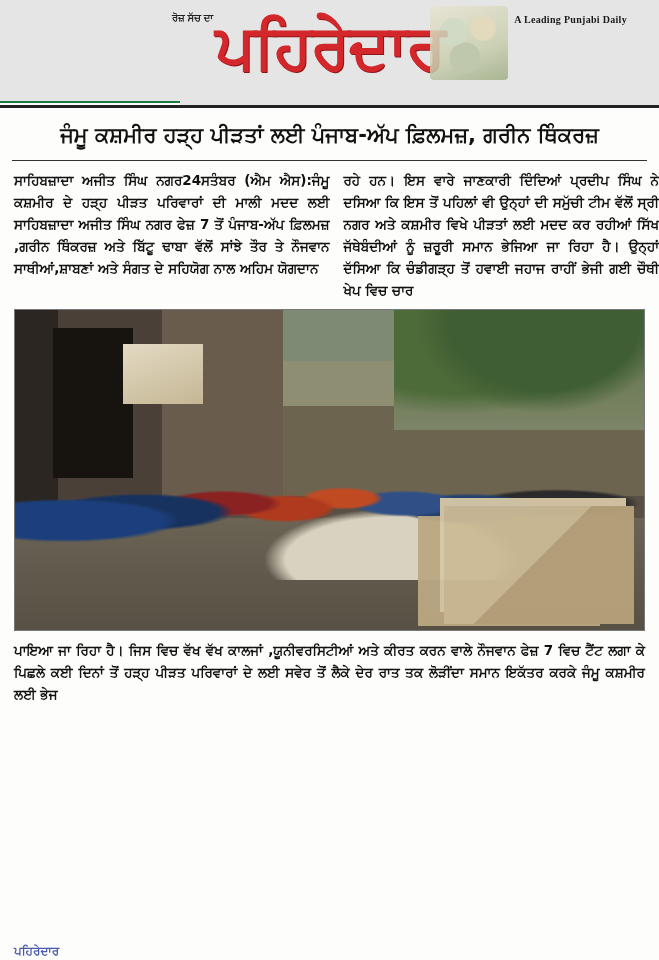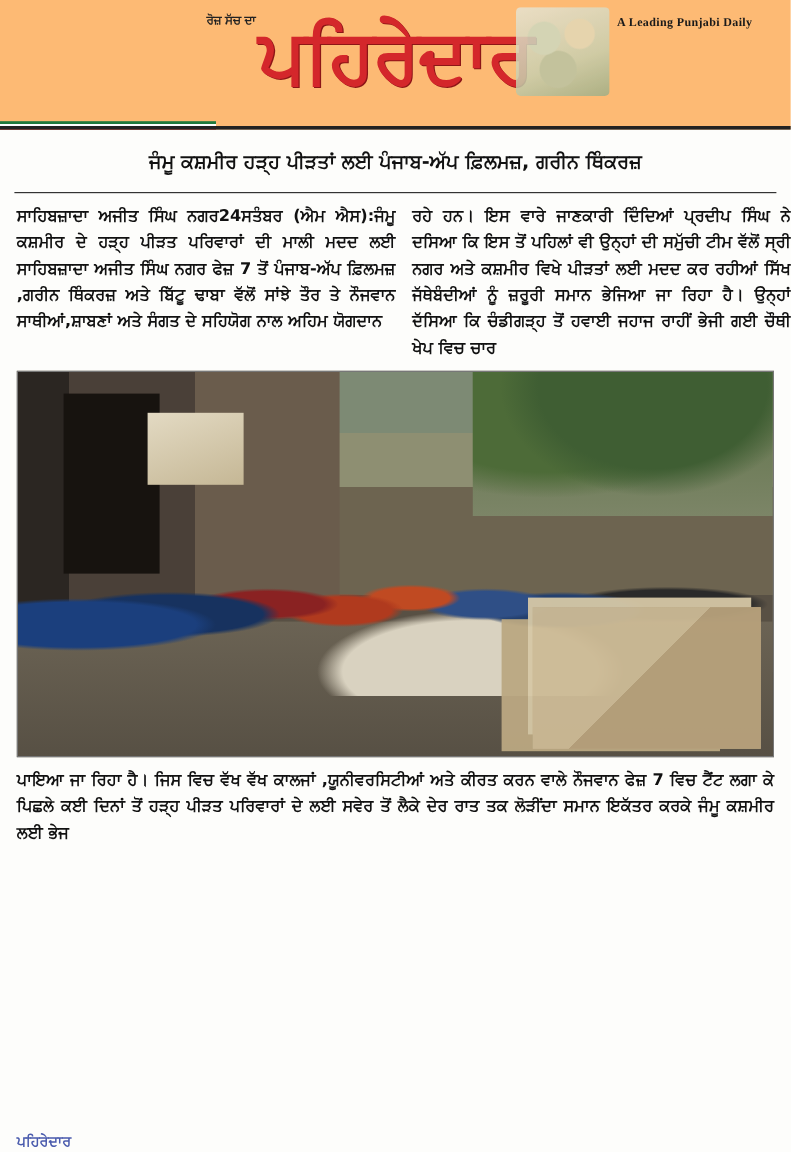--- a/index.html
+++ b/index.html
@@ -18,21 +18,21 @@
     width: 659px;
     height: 960px;
     background: #fdfdfb;
     box-sizing: border-box;
   }
 
   
   .masthead {
     position: relative;
     height: 108px;
-    background: #fdba74;
+    background: #e5e5e5;
     border-bottom: 0;
   }
   .tagline {
     position: absolute;
     top: 14px;
     right: 32px;
     font-size: 10px;
     font-weight: bold;
     letter-spacing: 0.3px;
     color: #1a1a1a;
@@ -91,21 +91,21 @@
     bottom: 0;
     width: 659px;
     height: 3px;
     background: #222;
   }
 
   
   .headline {
     padding: 10px 14px 6px 14px;
     text-align: center;
-    font-size: 16px;
+    font-size: 21px;
     line-height: 34px;
     font-weight: bold;
     color: #111;
     font-family: "DejaVu Sans", sans-serif;
   }
   .headline div { white-space: nowrap; }
   .hr-thin {
     margin: 2px 12px 0 12px;
     border-top: 1px solid #333;
   }

